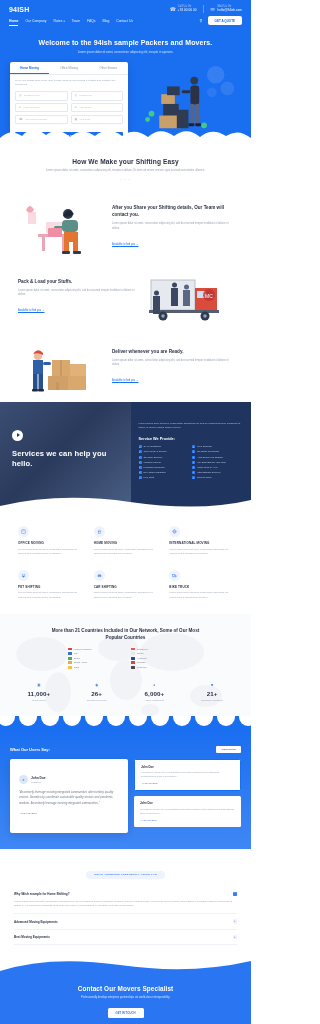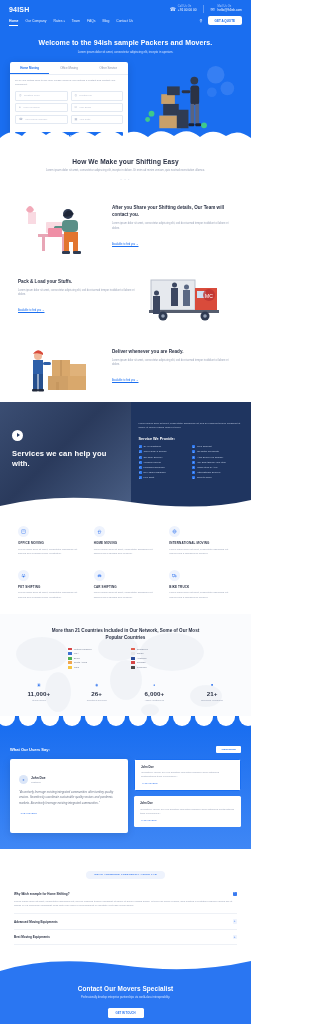--- a/index.html
+++ b/index.html
@@ -627,21 +627,21 @@
     <div class="step-p">Lorem ipsum dolor sit amet, consectetur adipiscing elit, sed do eiusmod tempor incididunt ut labore et dolore.</div>
     <a class="step-link">Available to find you →</a>
   </div>
 </div>
 
 <div class="video-sec">
   <div class="vid-left">
     <div class="play-btn">
         <div class="play-tri"></div>
       </div>
-    <div class="vid-title">Services we can help you with.</div>
+    <div class="vid-title">Services we can help you hello.</div>
   </div>
   <div class="vid-right">
     <div class="vid-p">Lorem ipsum dolor sit amet, consectetur adipiscing elit, sed do eiusmod tempor incididunt ut labore et dolore magna aliqua ut enim.</div>
     <div class="vid-h">Service We Provide:</div>
     <div class="vid-list">
       <div class="vid-li">
           <span class="vid-chk">✓</span>
           <span>24 Hr Customer</span>
         </div>
       <div class="vid-li">

